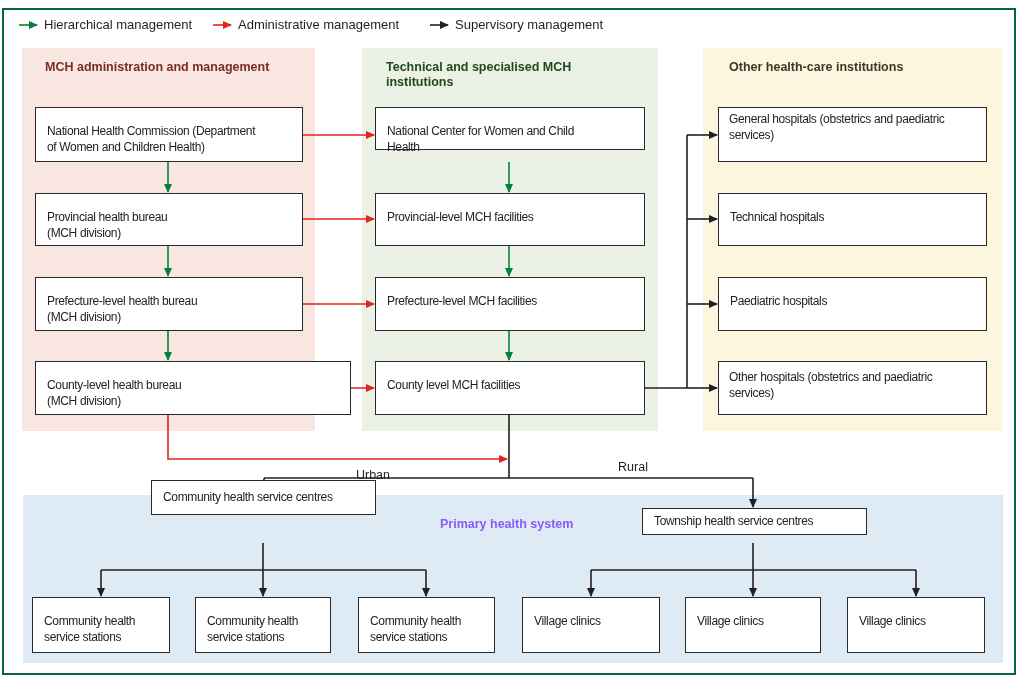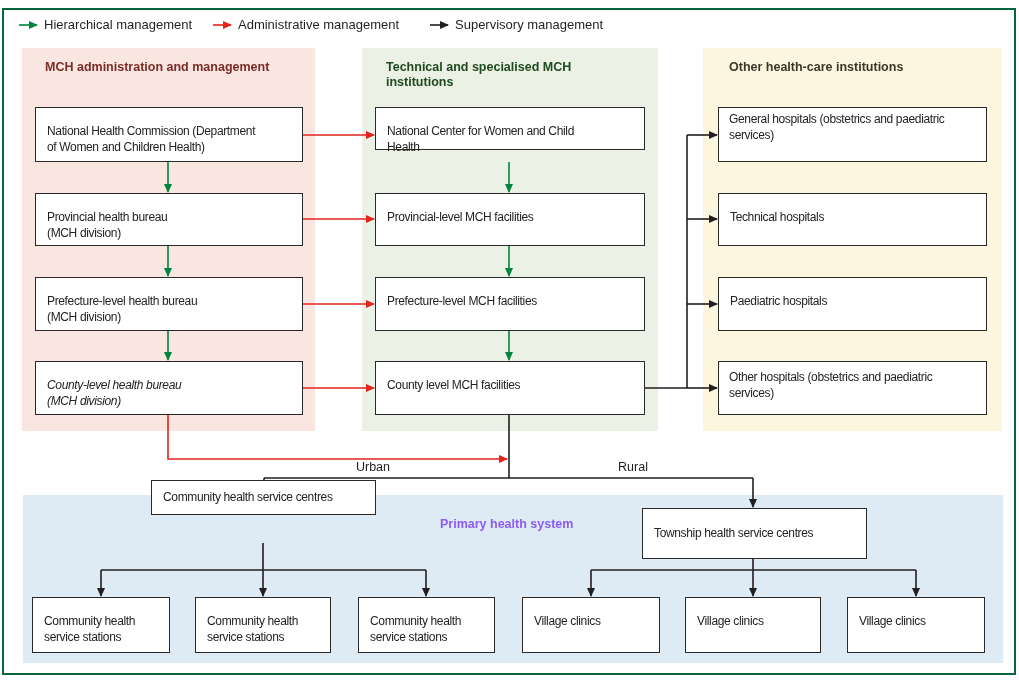--- a/index.html
+++ b/index.html
@@ -98,41 +98,41 @@
     <path d="M916,570 V596" marker-end="url(#ah-k)"></path>
   </g>
 </svg>
 
 <div class="node" style="left:35px; top:107px; width:268px; height:55px;">National Health Commission (Department
 of Women and Children Health)</div>
 <div class="node" style="left:35px; top:193px; width:268px; height:53px;">Provincial health bureau
 (MCH division)</div>
 <div class="node" style="left:35px; top:277px; width:268px; height:54px;">Prefecture-level health bureau
 (MCH division)</div>
-<div class="node" style="left:35px; top:361px; width:268px; height:54px;font-style:italic;">County-level health bureau
+<div class="node" style="left:35px; top:361px; width:316px; height:54px;">County-level health bureau
 (MCH division)</div>
 
 <div class="node" style="left:375px; top:107px; width:270px; height:43px;">National Center for Women and Child
 Health</div>
 <div class="node" style="left:375px; top:193px; width:270px; height:53px;">Provincial-level MCH facilities</div>
 <div class="node" style="left:375px; top:277px; width:270px; height:54px;">Prefecture-level MCH facilities</div>
 <div class="node" style="left:375px; top:361px; width:270px; height:54px;">County level MCH facilities</div>
 
 <div class="node" style="left:718px; top:107px; width:269px; height:55px; padding:4px 10px;">General hospitals (obstetrics and paediatric
 services)</div>
 <div class="node" style="left:718px; top:193px; width:269px; height:53px;">Technical hospitals</div>
 <div class="node" style="left:718px; top:277px; width:269px; height:54px;">Paediatric hospitals</div>
 <div class="node" style="left:718px; top:361px; width:269px; height:54px; padding:8px 10px;">Other hospitals (obstetrics and paediatric
 services)</div>
 
-<div class="flow-label" style="left:348px;">Urban</div>
+<div class="flow-label" style="left:348px;margin-top:8px;">Urban</div>
 <div class="flow-label" style="left:608px;">Rural</div>
 
 <div class="node vcenter" style="left:151px; top:480px; width:225px; height:35px;">Community health service centres</div>
-<div class="node vcenter" style="left:642px; top:508px; width:225px; height:51px;">Township health service centres</div>
+<div class="node vcenter" style="left:642px; top:508px; width:225px; height:27px;">Township health service centres</div>
 
 <div class="node" style="left:32px;  top:597px; width:138px; height:56px;">Community health
 service stations</div>
 <div class="node" style="left:195px; top:597px; width:136px; height:56px;">Community health
 service stations</div>
 <div class="node" style="left:358px; top:597px; width:137px; height:56px;">Community health
 service stations</div>
 
 <div class="node" style="left:522px; top:597px; width:138px; height:56px;">Village clinics</div>
 <div class="node" style="left:685px; top:597px; width:136px; height:56px;">Village clinics</div>

